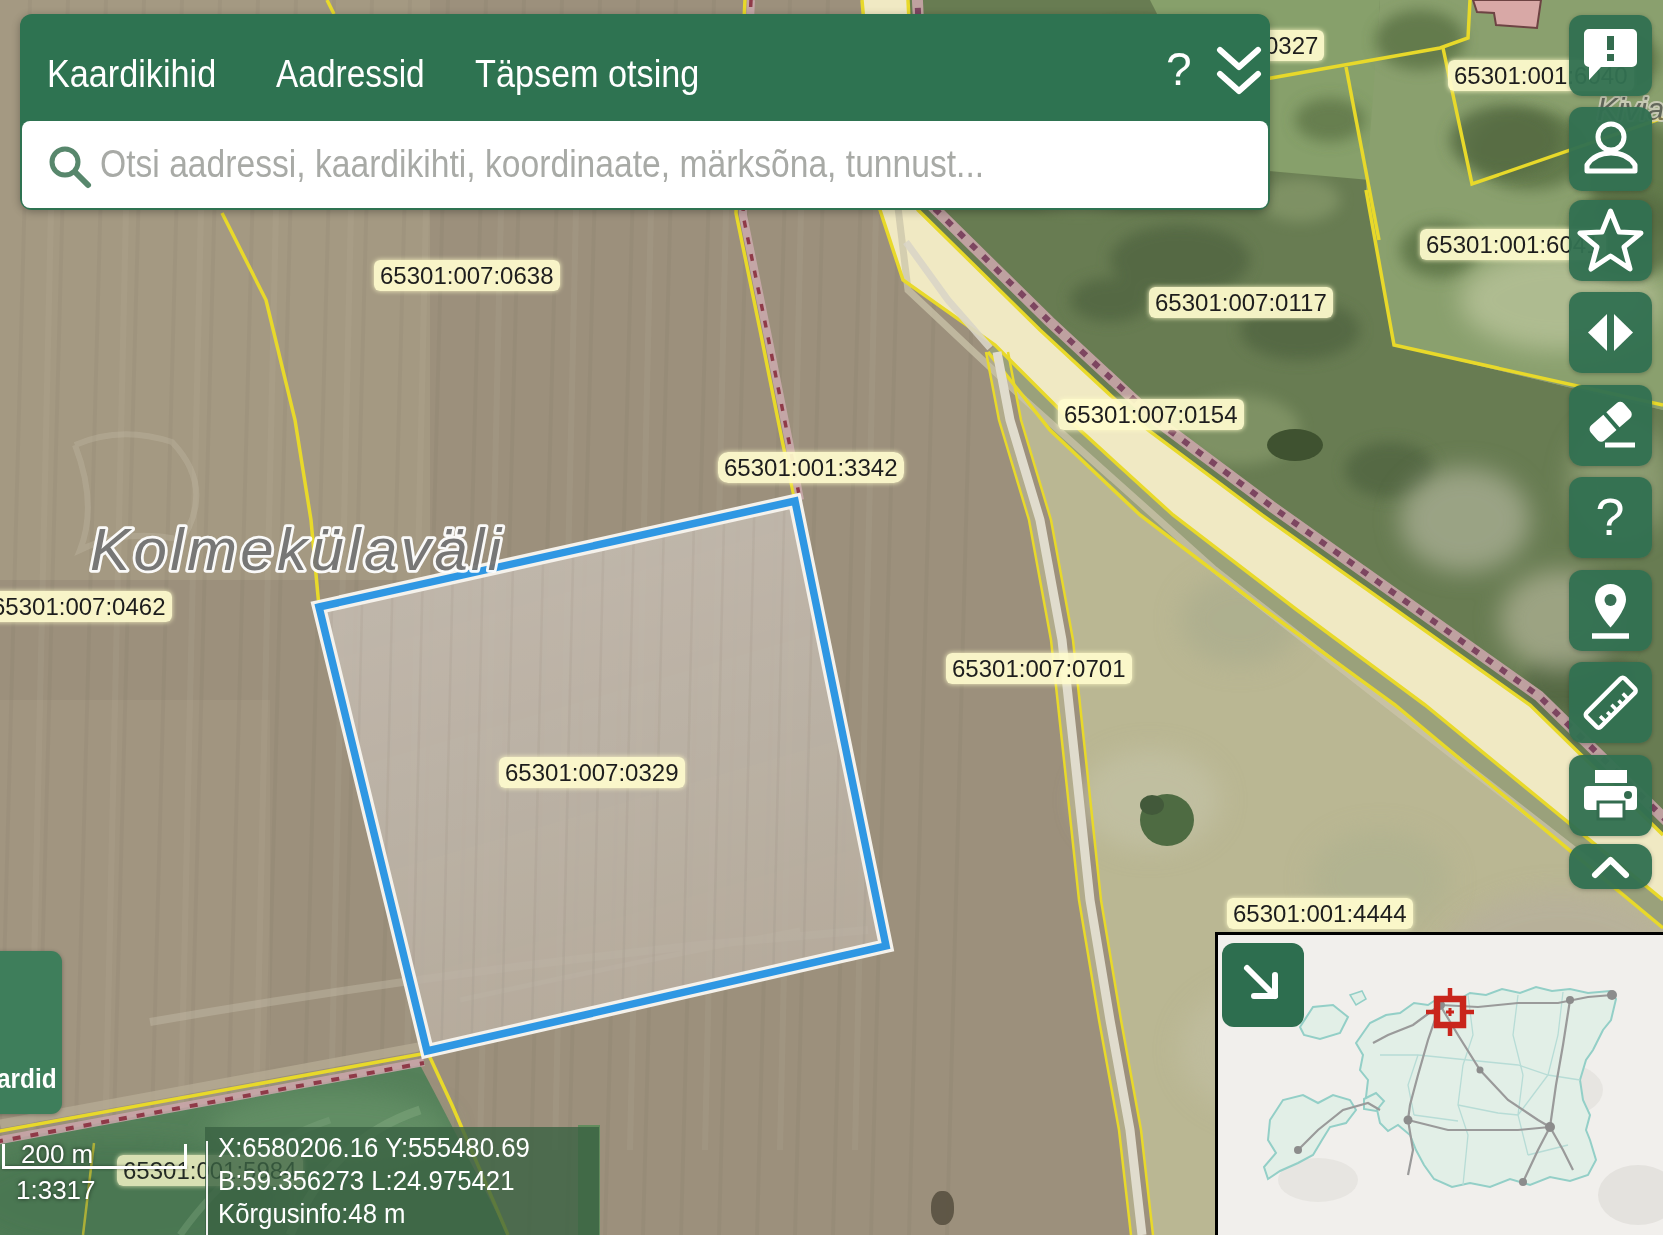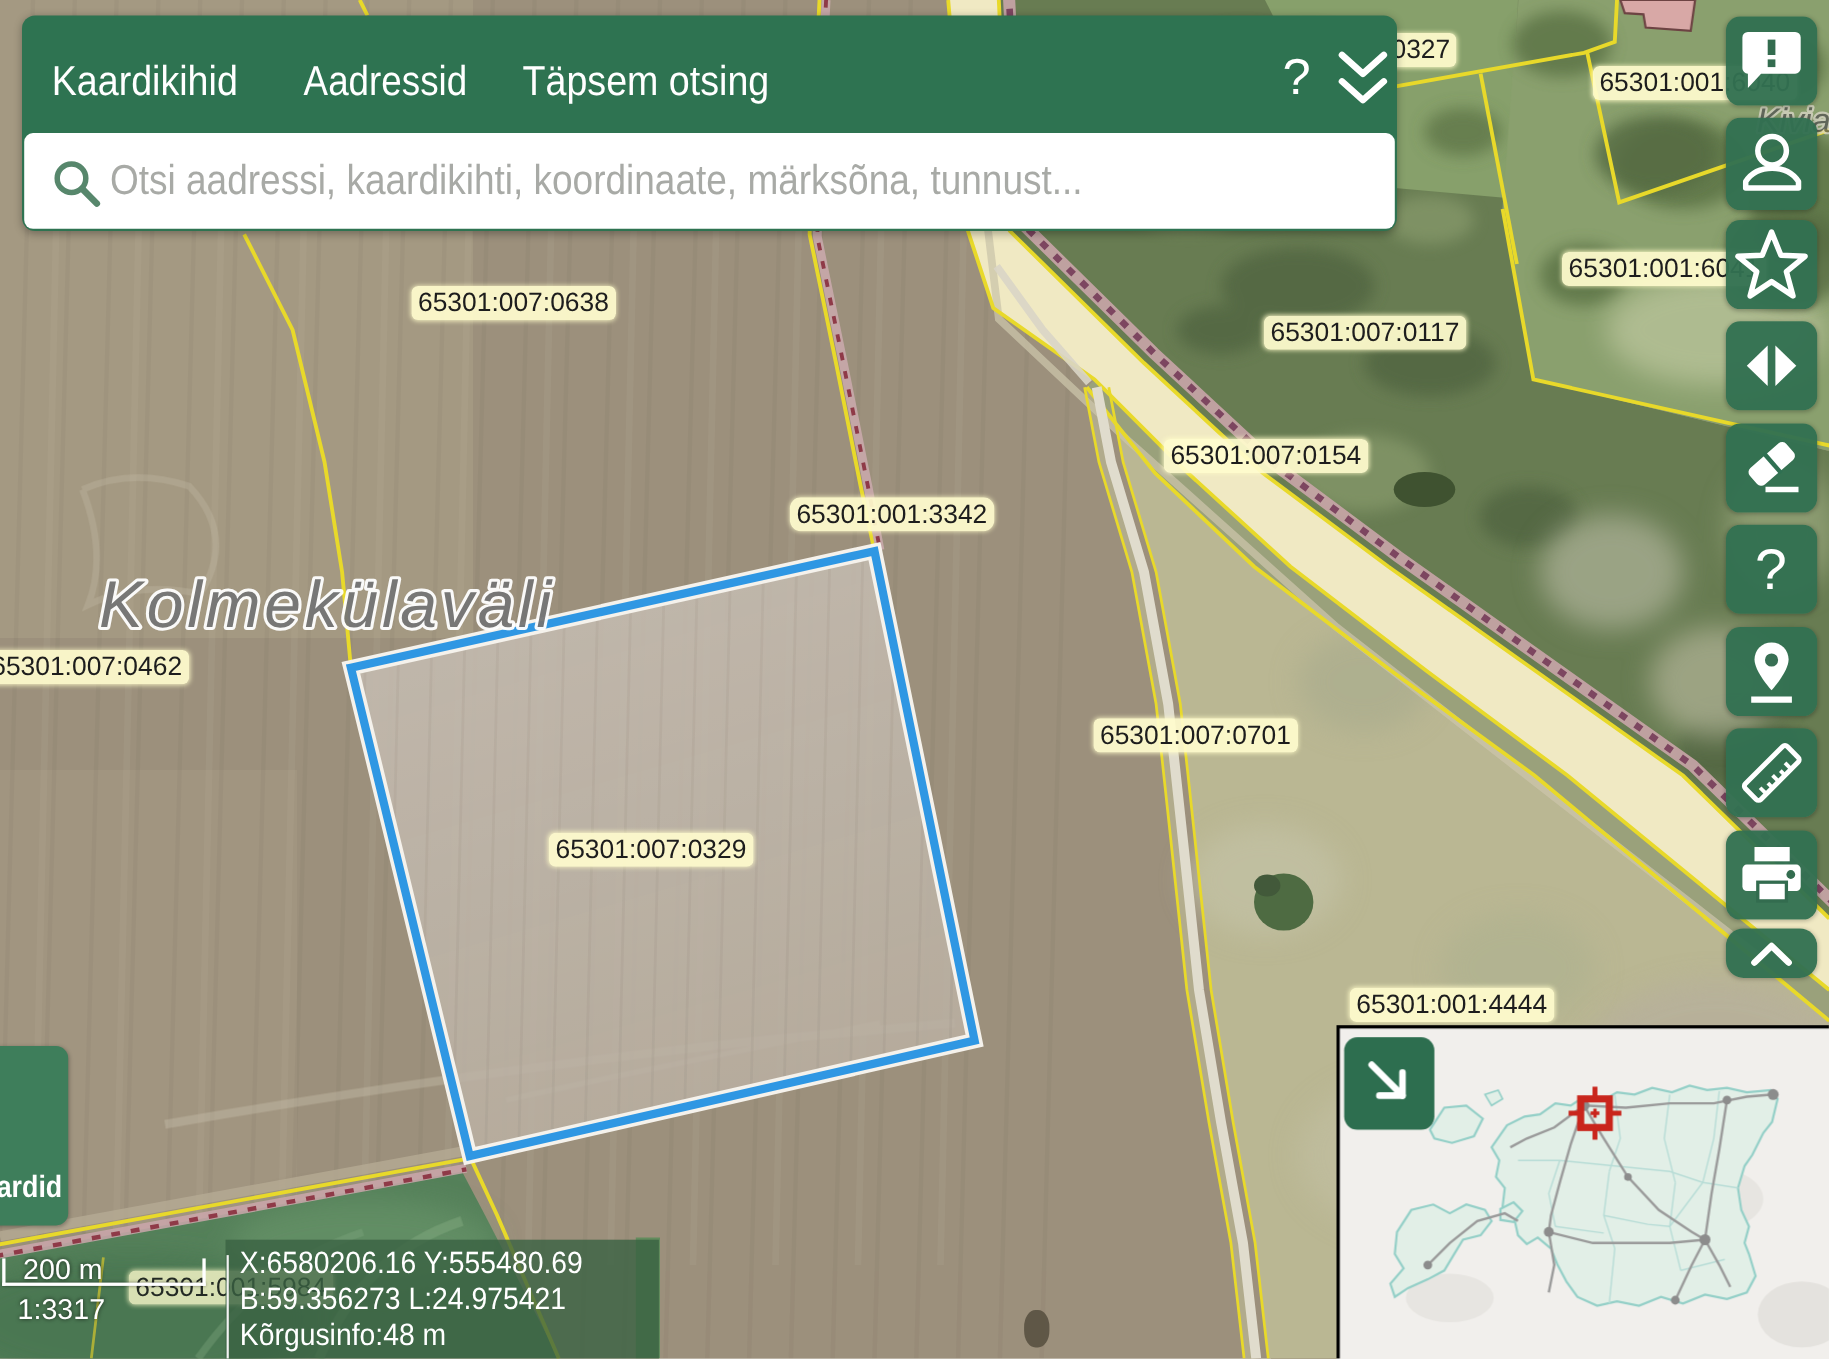--- a/index.html
+++ b/index.html
@@ -227,21 +227,21 @@
 <div class="lbl" style="left:374px;top:260px;">65301:007:0638</div>
 
 <div class="lbl" style="left:1149px;top:287px;">65301:007:0117</div>
 
 <div class="lbl" style="left:1022px;top:399px;margin-left:36px;">65301:007:0154</div>
 
 <div class="lbl" style="left:718px;top:452px;border-radius:10px;">65301:001:3342</div>
 
 <div class="lbl" style="left:-14px;top:591px;">65301:007:0462</div>
 
-<div class="lbl" style="left:946px;top:653px;margin-left:48px;">65301:007:0701</div>
+<div class="lbl" style="left:946px;top:653px;">65301:007:0701</div>
 
 <div class="lbl" style="left:499px;top:757px;">65301:007:0329</div>
 
 <div class="lbl" style="left:1227px;top:898px;">65301:001:4444</div>
 
 <div class="lbl" style="left:117px;top:1155px;opacity:0.85;">65301:001:5984</div>
 
 <div style="position:absolute;left:205px;top:1127px;width:394px;height:108px;background:rgba(58,98,66,0.80);"></div>
 <div style="position:absolute;left:206px;top:1141px;width:2px;height:94px;background:#f2f2f2;"></div>
 <div style="position:absolute;left:218px;top:1131px;color:#fff;font-size:28px;line-height:33px;white-space:nowrap;transform:scaleX(0.92);transform-origin:0 0;">X:6580206.16 Y:555480.69<br>B:59.356273 L:24.975421<br>Kõrgusinfo:48 m</div>

